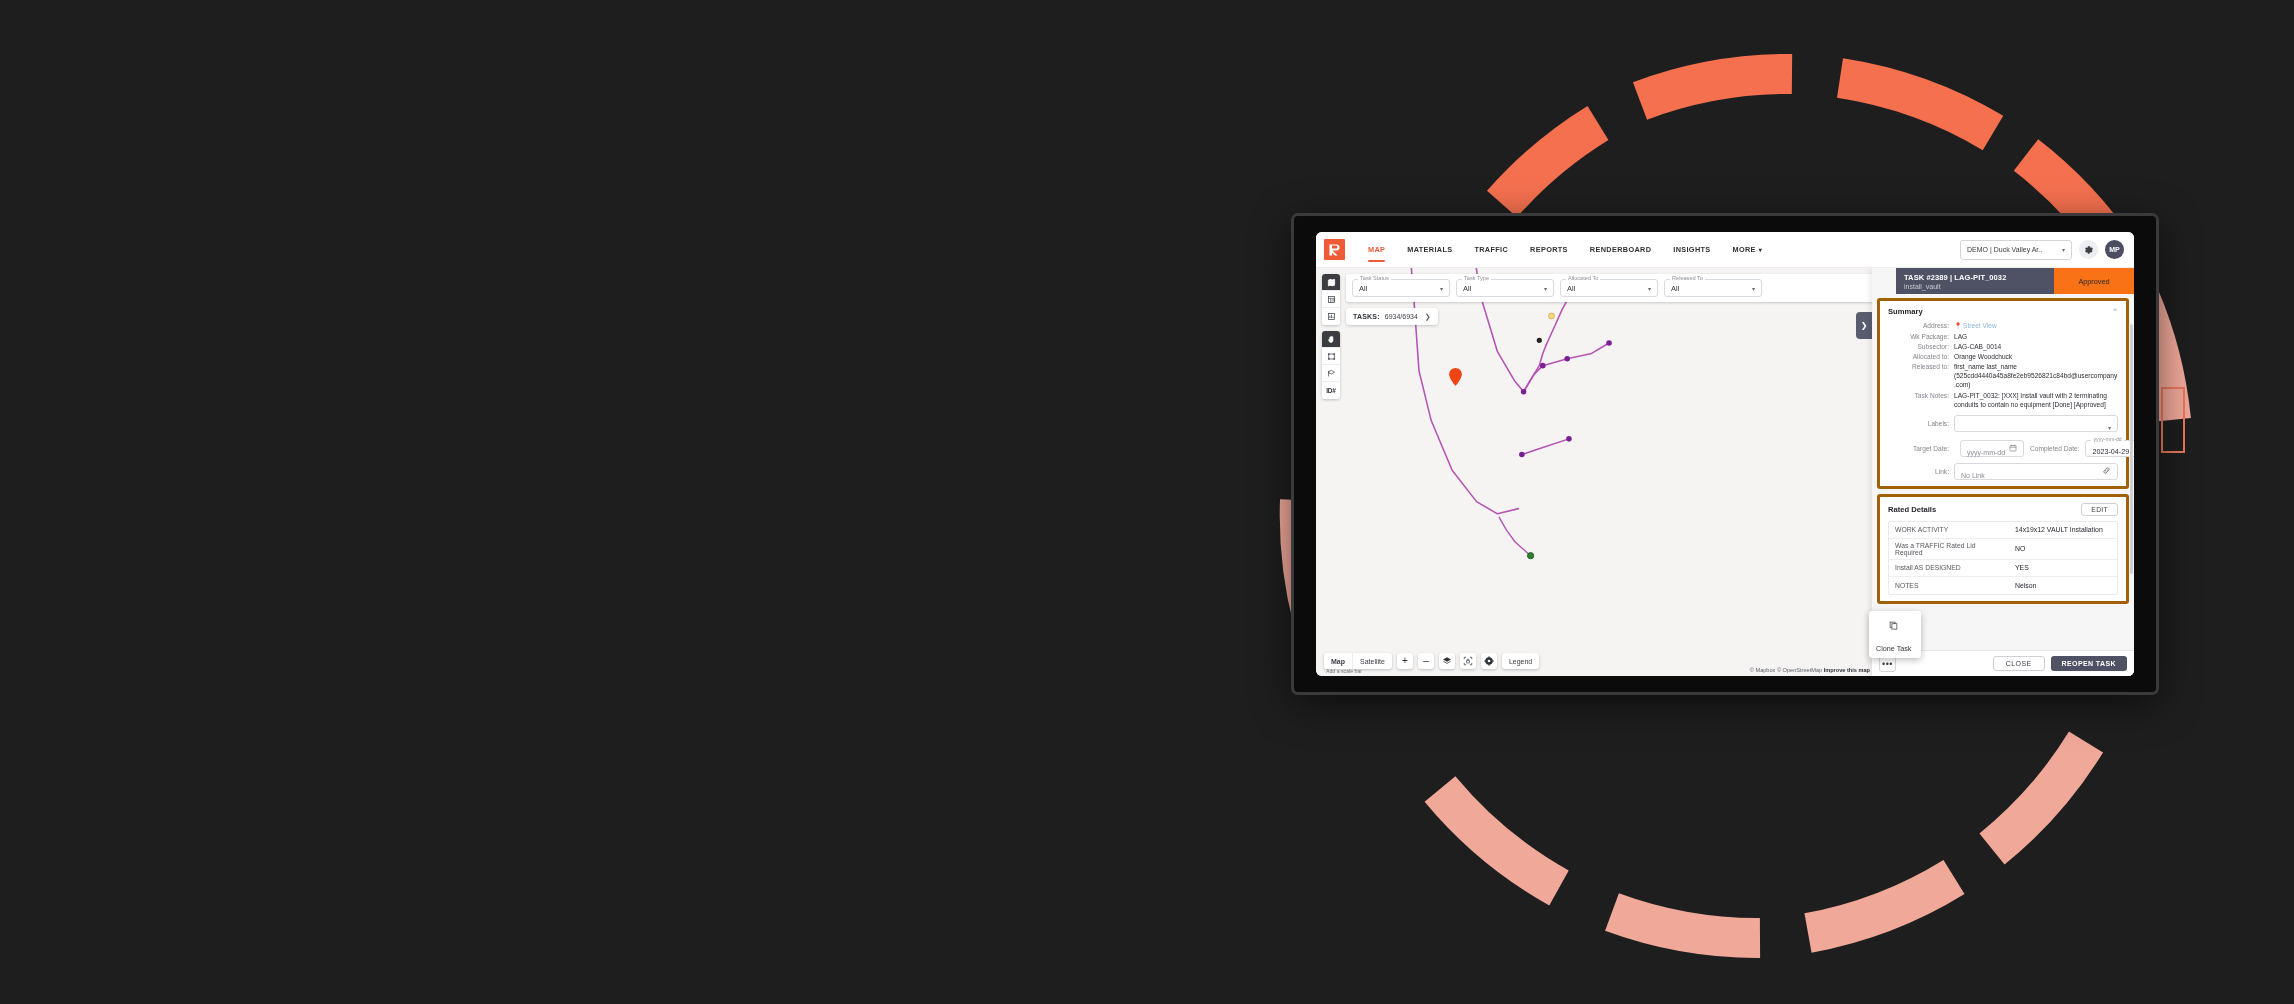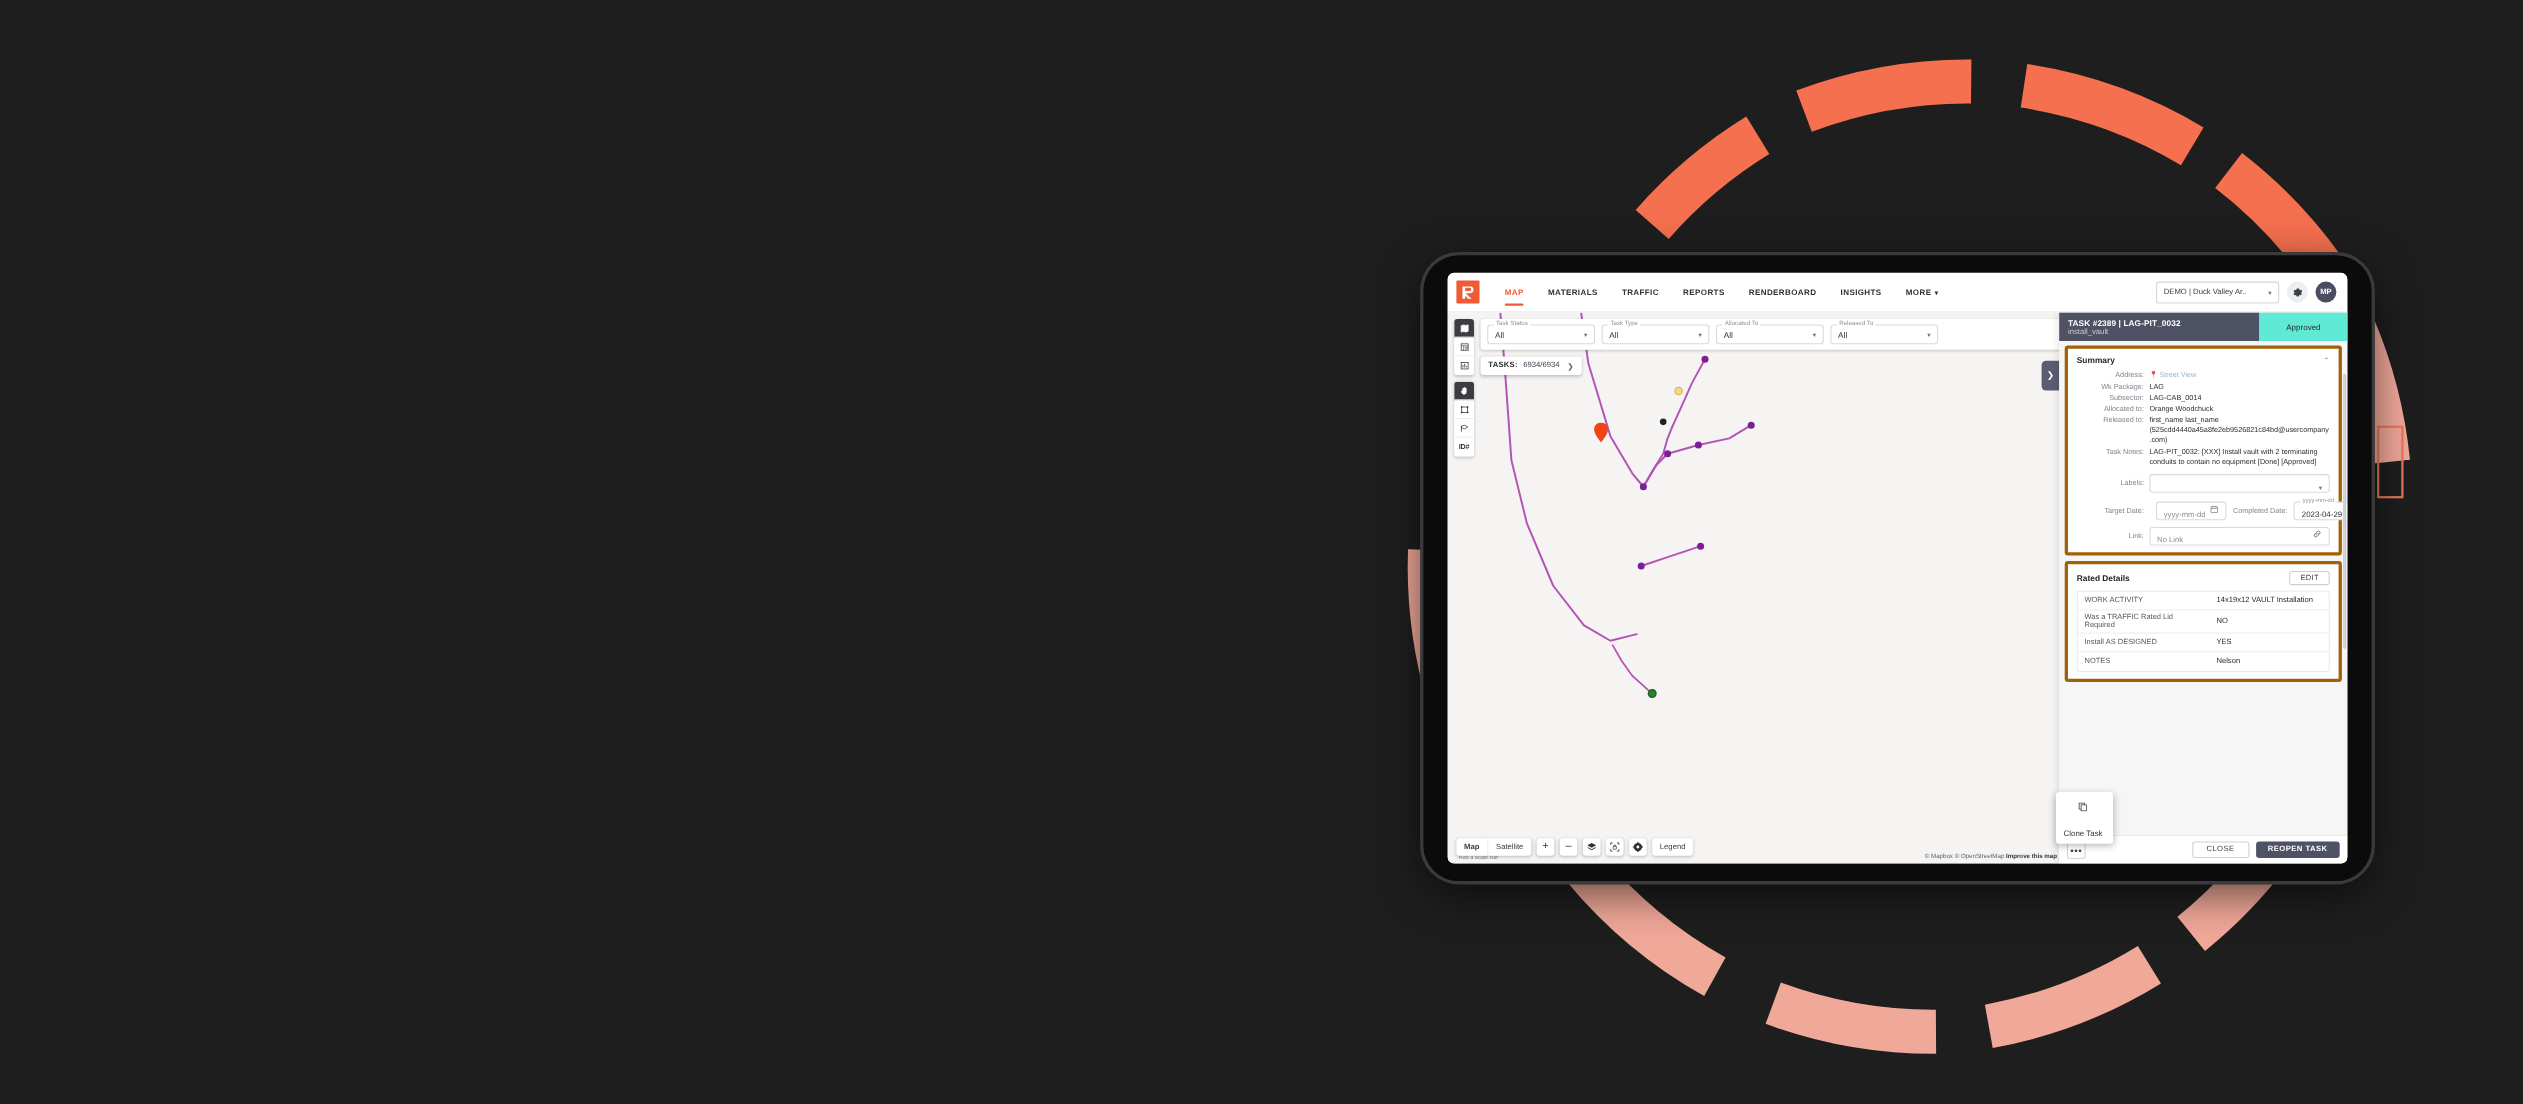--- a/index.html
+++ b/index.html
@@ -9,24 +9,24 @@
     font-family: "Liberation Sans", sans-serif;
     overflow: hidden;
   }
 
   
   #bg-arcs { position: absolute; left: 0; top: 0; width: 2294px; height: 1004px; }
 
   
   .device {
     position: absolute;
-    left: 1294px; top: 232px;
-    width: 862px; height: 569px;
+    left: 1294px; top: 216px;
+    width: 862px; height: 476px;
     background: #0b0b0c;
-    border-radius: 32px;
+    border-radius: 4px;
     box-shadow: 0 0 0 3px #3a3a3c, 0 10px 40px rgba(0,0,0,.6);
     padding: 16px 22px;
   }
   .device-inner {
     position: relative;
     width: 100%; height: 100%;
     background: #f7f7f8;
     border-radius: 6px;
     overflow: hidden;
   }
@@ -172,30 +172,30 @@
     position:absolute; left: 10px; bottom: 2px; font-size:5.2px; color:#7b7d84; z-index:20;
   }
 
   
   .task-panel {
     position:absolute; right: 0; top: 0; bottom: 0; width: 262px;
     background: #f6f6f7; z-index: 50; display:flex; flex-direction: column;
     box-shadow: -2px 0 6px rgba(0,0,0,.09);
   }
   .tp-head {
-    display:flex; height: 26px; flex: 0 0 auto;
+    display:flex; height: 26px; flex: 0 0 auto; margin-left: 24px;
   }
   .tp-head-main {
     flex: 1; background: #4f5264; color:#fff; padding: 3px 8px;
     display:flex; flex-direction: column; justify-content:center;
   }
   .tp-title { font-size: 7.5px; font-weight: bold; letter-spacing:.1px; }
   .tp-sub { font-size: 7px; color:#c9cad3; margin-top: 1px;}
   .tp-status {
-    width: 80px; background: #5eead4; color:#262730; font-size: 7.3px;
+    width: 80px; background: #f97316; color:#262730; font-size: 7.3px;
     display:flex; align-items:center; justify-content:center;
   }
   .tp-body { flex: 1; overflow: hidden; position: relative; padding: 4px 5px 0 5px; }
 
   .card {
     background: #fff; border: 3px solid #a16207; border-radius: 3px;
     margin-bottom: 5px; padding: 6px 8px;
   }
   .card-head { display:flex; align-items:center; margin-bottom: 5px; }
   .card-title { font-size: 7.6px; font-weight: bold; color: #25262b; }

